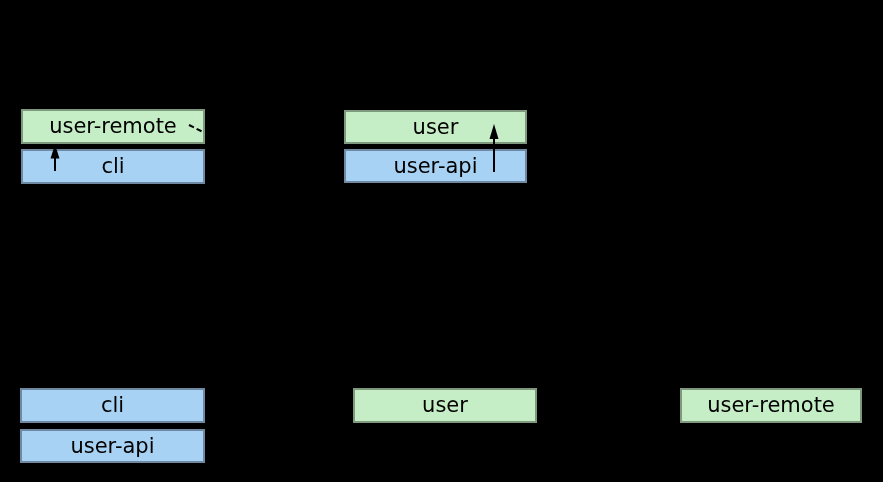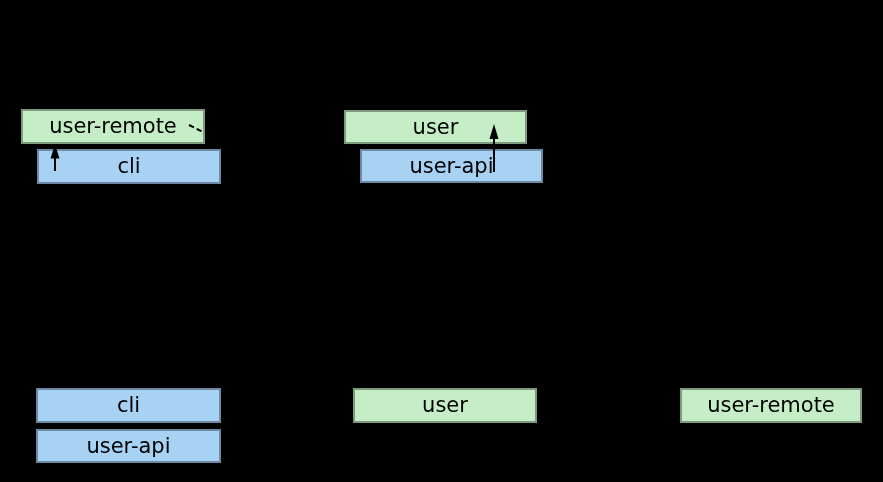--- a/index.html
+++ b/index.html
@@ -27,21 +27,20 @@
     color: var(--color-text, #000);
     white-space: nowrap;
   }
   .pkg-box.lib {
     background: var(--color-lib_fill, #c6eec6);
     border-color: var(--color-lib_border, #7f997f);
   }
   .pkg-box.app {
     background: var(--color-app_fill, #a7d2f3);
     border-color: var(--color-app_border, #7089a3);
-    margin-left: 16px;
   }
 
   
   .box-tl-lib  { left: 21px;  top: 109px; width: 184px; height: 35px; }
   .box-tl-app  { left: 21px;  top: 149px; width: 184px; height: 35px; }
   
   .box-tm-lib  { left: 344px; top: 110px; width: 183px; height: 34px; }
   .box-tm-app  { left: 344px; top: 149px; width: 183px; height: 34px; }
   
   .box-bl-app1 { left: 20px;  top: 388px; width: 185px; height: 35px; }

